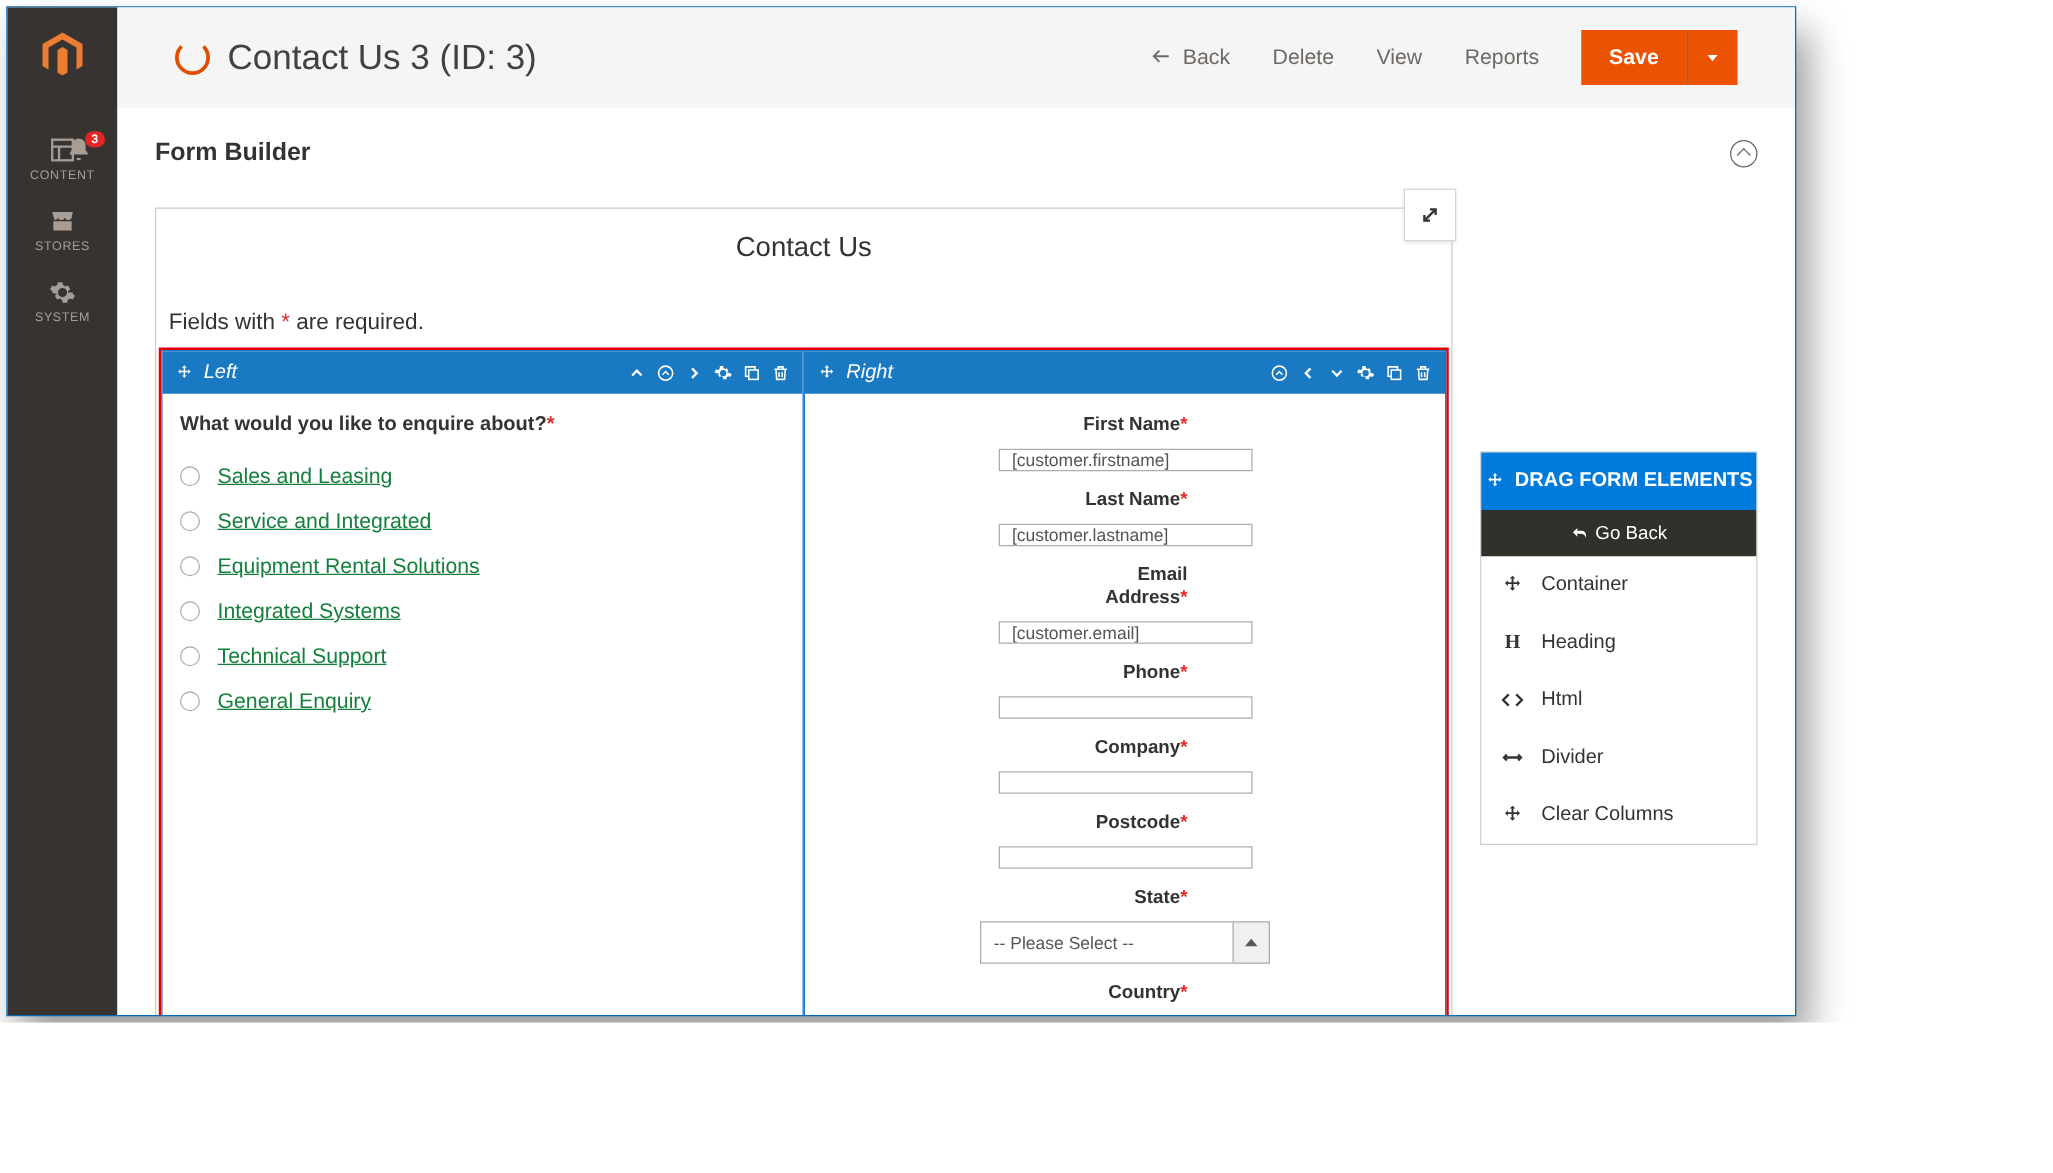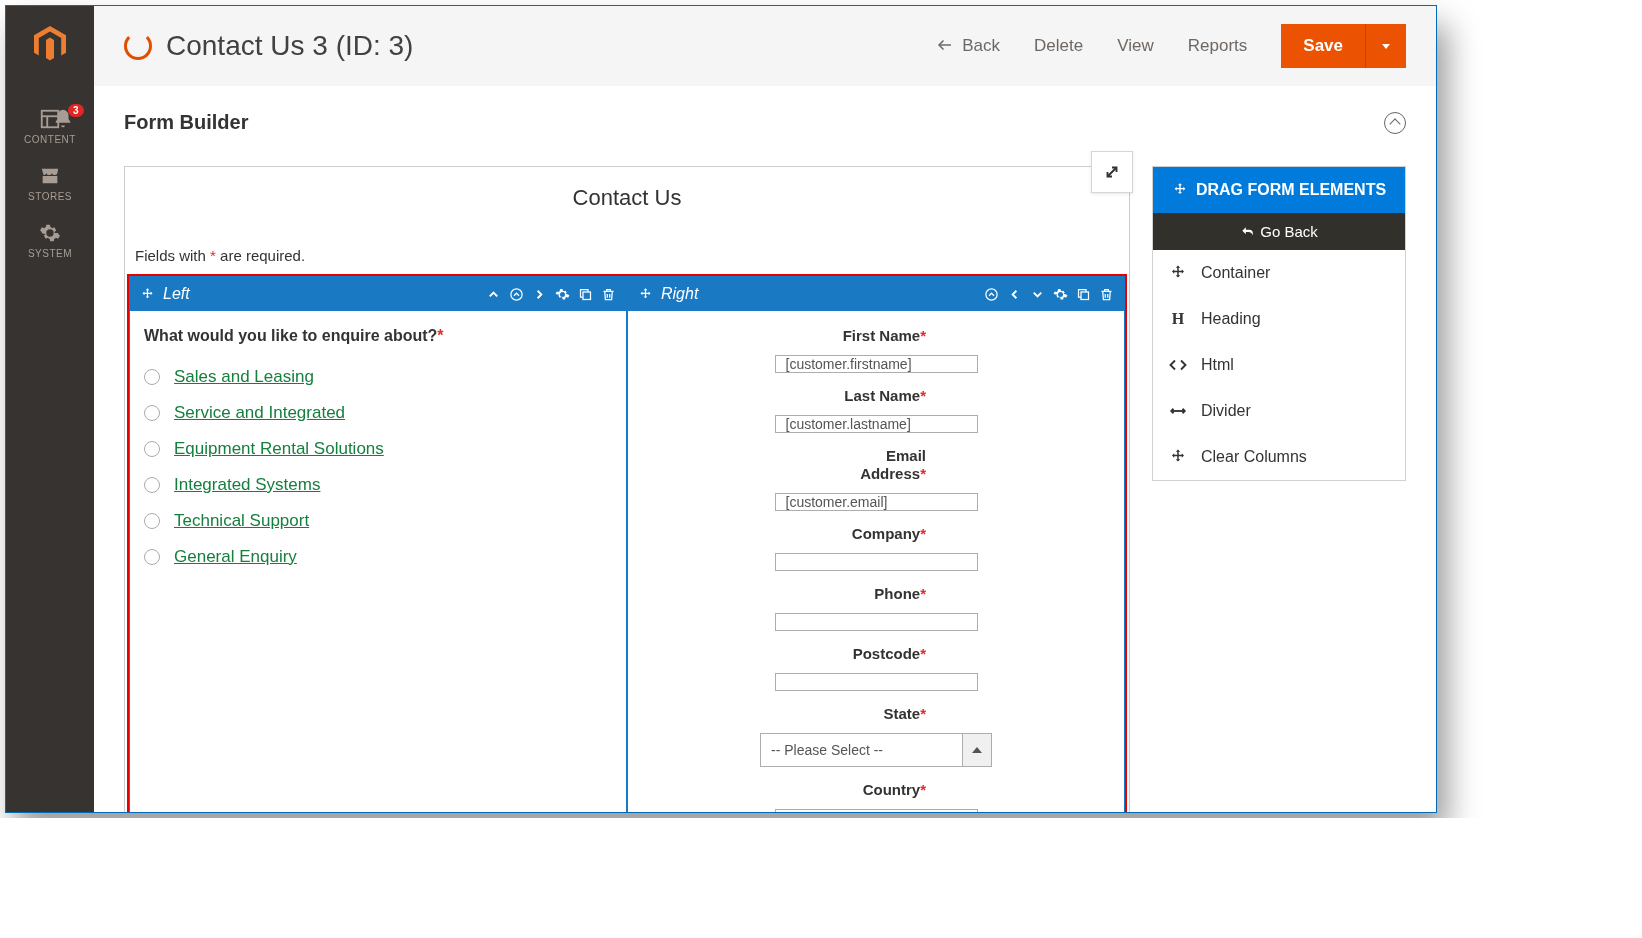--- a/index.html
+++ b/index.html
@@ -6,59 +6,59 @@
 body { font-family: -apple-system, BlinkMacSystemFont, "Segoe UI", Helvetica, Arial, sans-serif; background: #fff; color: #333; }
 .app { display: flex; width: 1432px; height: 808px; position: relative; border: 1px solid #026bb3; box-shadow: 10px 20px 30px rgba(0,0,0,0.4); margin: 5px; }
 .sidebar { width: 88px; background: #373330; color: #a79d95; display: flex; flex-direction: column; align-items: center; padding-top: 18px; flex-shrink: 0; }
 .sidebar-logo { margin-bottom: 30px; }
 .sidebar-logo svg { width: 40px; height: 40px; }
 .sidebar-item { display: flex; flex-direction: column; align-items: center; gap: 4px; padding: 10px 0; width: 100%; cursor: pointer; position: relative; font-size: 10px; letter-spacing: 0.5px; }
 .sidebar-item svg { width: 22px; height: 22px; }
 .badge { position: absolute; top: 6px; right: 10px; background: #e22626; color: #fff; border-radius: 10px; font-size: 10px; font-weight: bold; padding: 1px 5px; }
 .bell { position: absolute; top: 10px; right: 20px; }
 .main { flex: 1; display: flex; flex-direction: column; background: #f5f5f5; overflow: hidden; }
-.topbar { display: flex; align-items: center; padding: 18px 30px; background: #f5f5f5; }
+.topbar { display: flex; align-items: center; padding: 18px 46px; background: #f5f5f5; }
 .title-wrap { display: flex; align-items: center; gap: 14px; font-size: 28px; color: #414141; }
 .spinner { width: 28px; height: 28px; border: 3px solid #e04f00; border-top-color: transparent; border-radius: 50%; }
 .topbar-actions { margin-left: auto; display: flex; align-items: center; gap: 34px; }
 .action-link { color: #6d6864; font-size: 17px; cursor: pointer; display: flex; gap: 8px; }
 .save-group { display: flex; }
 .save-btn { background: #eb5202; color: #fff; font-size: 17px; font-weight: 600; padding: 12px 22px; border: none; cursor: pointer; }
 .save-dd { background: #eb5202; color: #fff; border: none; border-left: 1px solid rgba(0,0,0,0.15); padding: 0 14px; cursor: pointer; display: flex; align-items: center; justify-content: center; }
 .content { flex: 1; background: #fff; margin: 0; padding: 25px 30px 0; position: relative; overflow: hidden; }
 .section-head { display: flex; align-items: center; margin-bottom: 32px; }
 .section-head h2 { font-size: 20px; font-weight: 600; color: #333; }
 .collapse-circle { margin-left: auto; width: 22px; height: 22px; border: 1.5px solid #666; border-radius: 50%; display: flex; align-items: center; justify-content: center; cursor: pointer; }
 .collapse-circle::before { content: ""; width: 7px; height: 7px; border-left: 1.5px solid #666; border-top: 1.5px solid #666; transform: rotate(45deg); margin-top: 3px; }
-.builder-row { display: flex; gap: 22px; align-items: flex-start; }
+.builder-row { display: flex; gap: 22px; align-items: center; }
 .canvas-wrap { flex: 1; border: 1px solid #ccc; padding: 18px 0 0; position: relative; }
 .expand-box { position: absolute; top: -16px; right: -4px; width: 42px; height: 42px; background: #fff; border: 1px solid #d6d6d6; display: flex; align-items: center; justify-content: center; cursor: pointer; box-shadow: 0 1px 3px rgba(0,0,0,0.1); }
 .canvas-title { text-align: center; font-size: 22px; color: #333; font-weight: 400; margin-bottom: 14px; }
-.req-note { font-size: 15px; color: #333; padding: 0 10px 10px; margin-top: 36px; }
+.req-note { font-size: 18px; color: #333; padding: 0 10px 10px; margin-top: 36px; }
 .req-note .ast { color: #e02b27; }
 .redbox { border: 2px solid #e60000; margin: 0 2px 2px; display: flex; }
 .col-block { flex: 1; border: 1px solid #1979c3; display: flex; flex-direction: column; }
 .col-head { background: #1979c3; color: #fff; display: flex; align-items: center; padding: 8px 10px; font-size: 16px; gap: 8px; font-style: italic; }
 .col-head .hspace { flex: 1; }
 .col-head .tool { cursor: pointer; display: inline-flex; }
 .col-head svg { width: 15px; height: 15px; }
 .col-body { padding: 16px 14px 20px; }
 .q-label { font-weight: 700; font-size: 16px; margin-bottom: 14px; }
 .q-label .ast { color: #e02b27; }
 .radio-row { display: flex; align-items: center; gap: 14px; padding: 8px 0; font-size: 17px; color: #15803d; text-decoration: underline; }
 .radio-dot { width: 16px; height: 16px; border: 1.5px solid #aaa; border-radius: 50%; flex-shrink: 0; }
 .field-row { display: flex; align-items: center; gap: 10px; margin-bottom: 14px; flex-direction: column; }
 .field-label { width: 100px; text-align: right; font-size: 15px; color: #333; font-weight: 600; line-height: 1.2; }
 .field-label .ast { color: #e02b27; }
 .field-row input, .field-row .select { flex: 1; height: 34px; border: 1px solid #adadad; padding: 0 10px; font-size: 14px; color: #555; background: #fff; }
 .select-wrap { flex: 1; display: flex; }
 .select-wrap input { border-right: none; }
 .select-btn { width: 30px; border: 1px solid #adadad; background: #f0f0f0; display: flex; align-items: center; justify-content: center; cursor: pointer; }
 .select-btn::before { content: ""; border-left: 5px solid transparent; border-right: 5px solid transparent; border-bottom: 6px solid #555; }
-.palette { width: 254px; border: 1px solid #d1d1d1; background: #fff; }
+.palette { width: 222px; border: 1px solid #d1d1d1; background: #fff; }
 .palette-head { background: #007bdb; color: #fff; font-size: 16px; font-weight: 700; text-align: center; padding: 14px 0; display: flex; align-items: center; justify-content: center; gap: 8px; }
 .palette-back { background: #31302b; color: #fff; text-align: center; padding: 10px 0; font-size: 15px; cursor: pointer; display: flex; align-items: center; justify-content: center; gap: 6px; }
 .palette-item { display: flex; align-items: center; gap: 14px; padding: 14px 16px; font-size: 16px; color: #333; cursor: grab; }
 .palette-item svg, .palette-item .picon { width: 18px; height: 18px; display: inline-flex; align-items: center; justify-content: center; font-weight: bold; font-family: Georgia, serif; }
 .picon { color: #333; }
 </style>
 </head>
 <body>
 
 <div class="app">
@@ -263,25 +263,25 @@
                   </div>
                   <div class="field-row">
                     <div class="field-label">Last Name<span class="ast">*</span></div>
                     <input value="[customer.lastname]" style="">
                   </div>
                   <div class="field-row">
                     <div class="field-label">Email Address<span class="ast">*</span></div>
                     <input value="[customer.email]" style="">
                   </div>
                   <div class="field-row">
+                    <div class="field-label">Phone<span class="ast">*</span></div>
+                    <input style="">
+                  </div>
+                  <div class="field-row">
                     <div class="field-label">Company<span class="ast">*</span></div>
-                    <input style="">
-                  </div>
-                  <div class="field-row">
-                    <div class="field-label">Phone<span class="ast">*</span></div>
                     <input style="">
                   </div>
                   <div class="field-row">
                     <div class="field-label">Postcode<span class="ast">*</span></div>
                     <input style="">
                   </div>
                   <div class="field-row">
                     <div class="field-label">State<span class="ast">*</span></div>
                     <div class="select-wrap">
                       <input value="-- Please Select --" style="">

